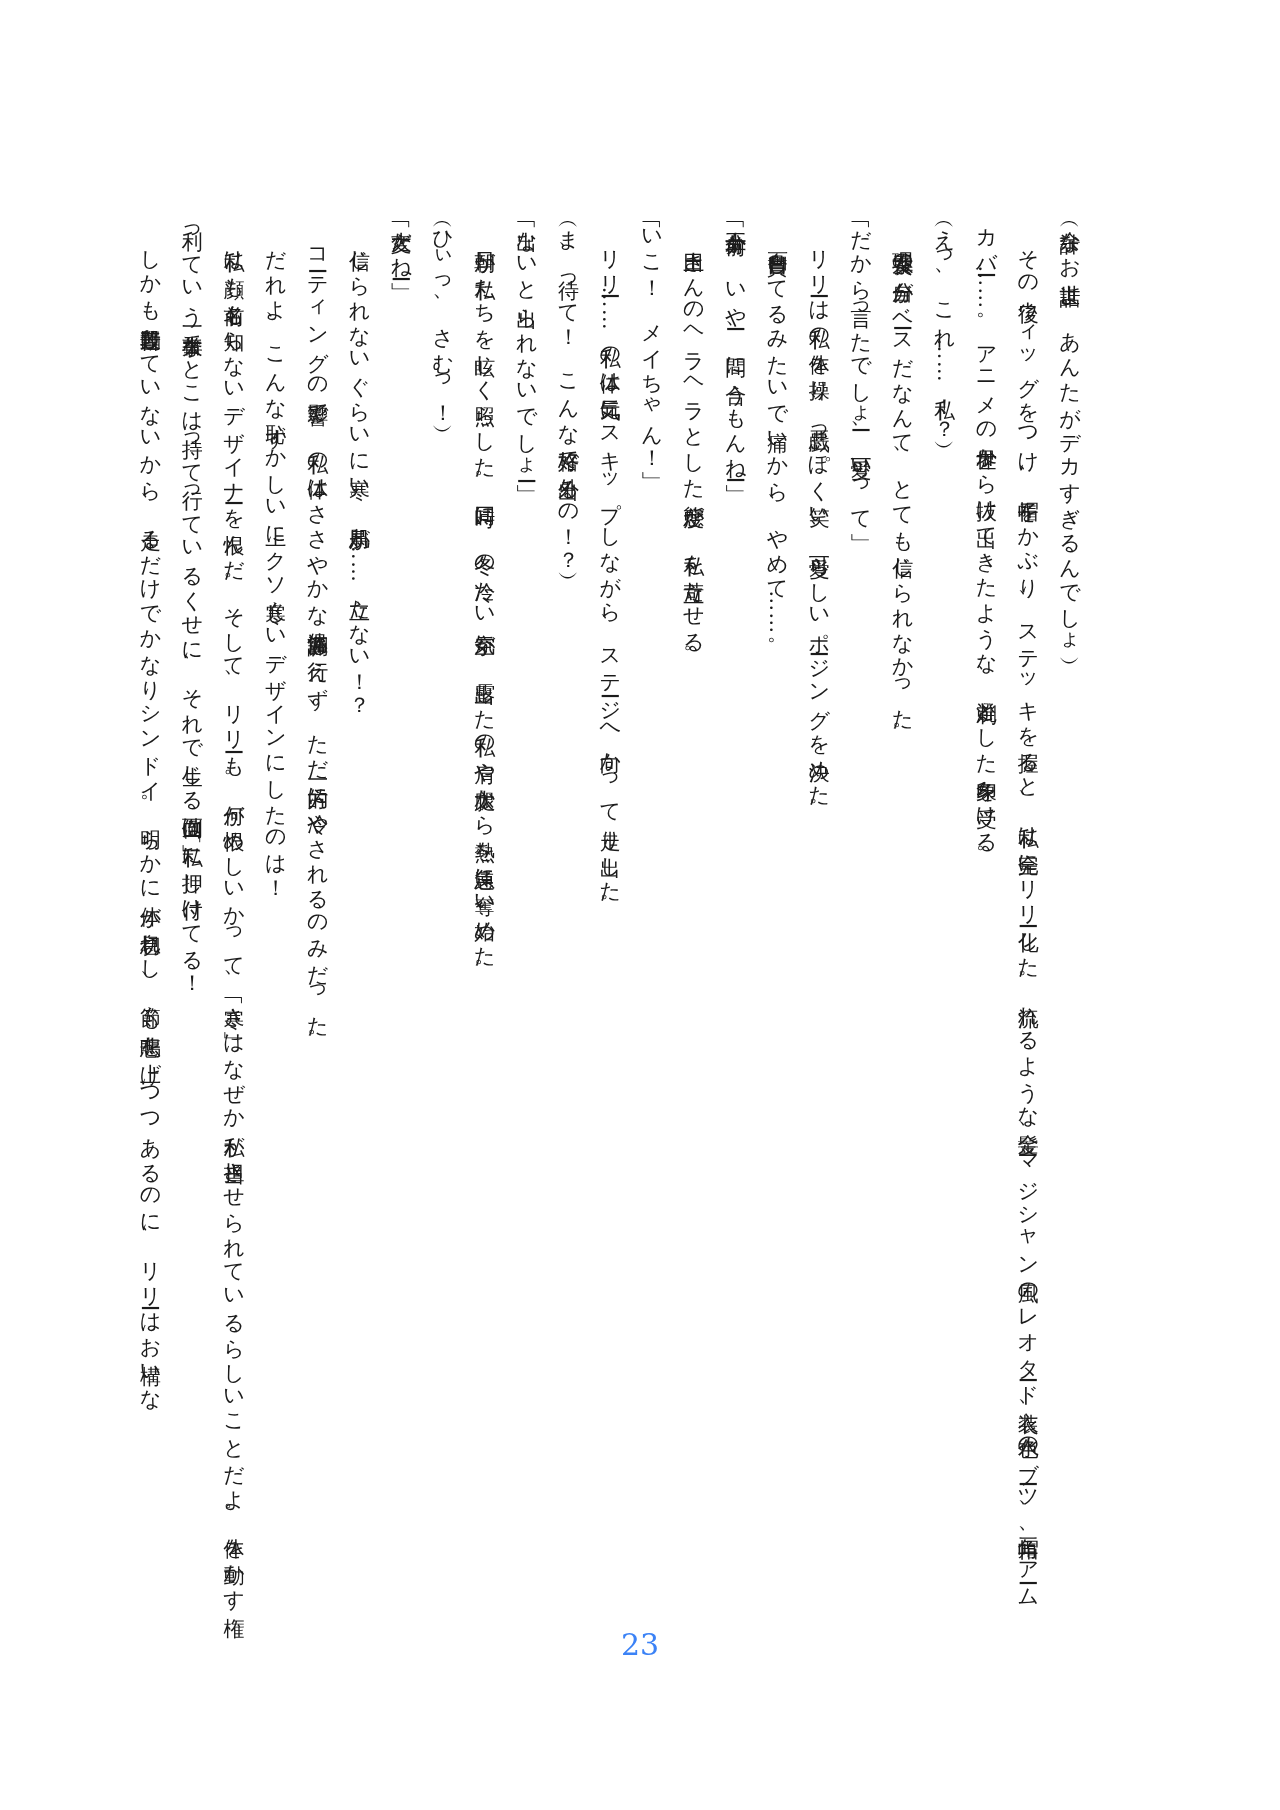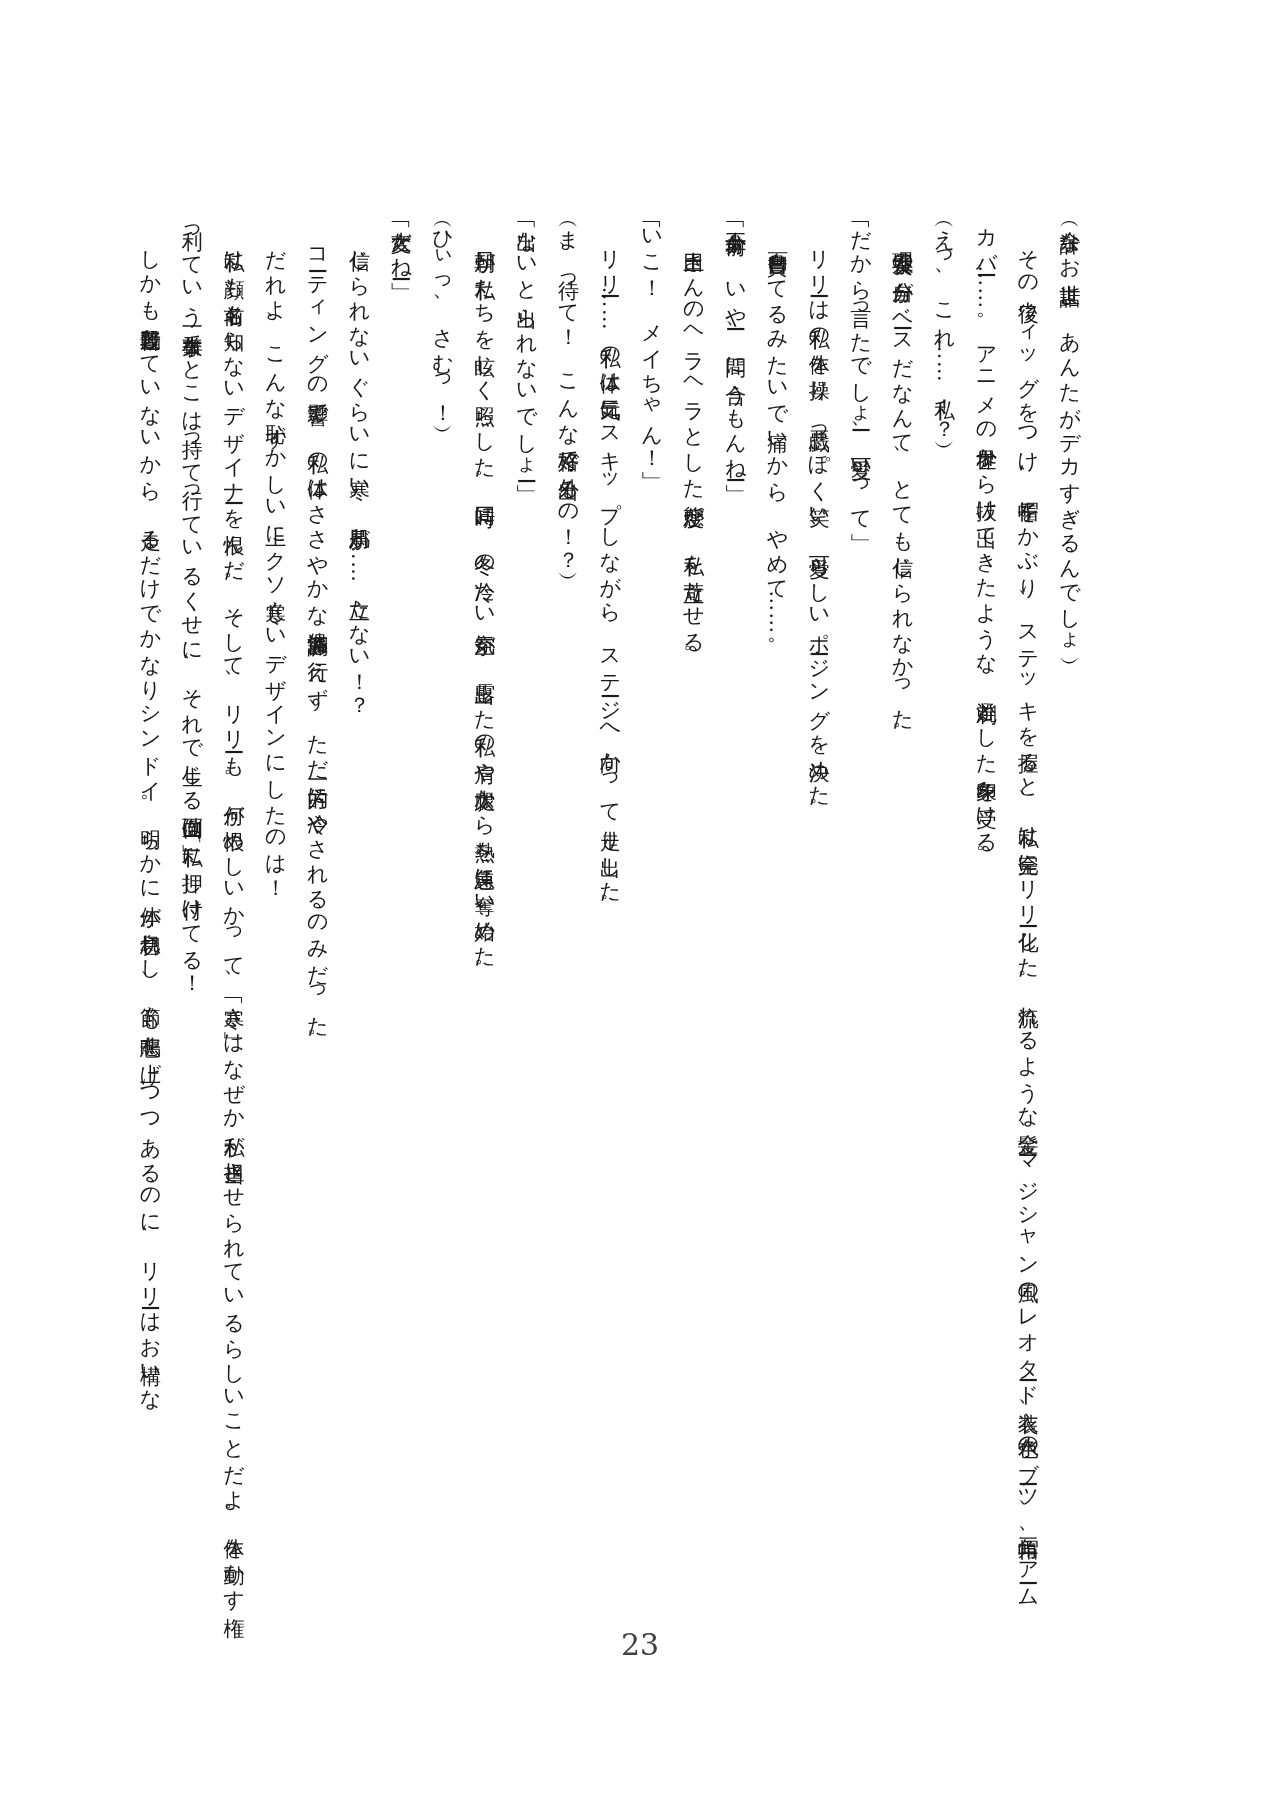--- a/index.html
+++ b/index.html
@@ -43,21 +43,21 @@
   }
   .page-number {
     position: absolute;
     top: 1630px;
     left: 0;
     width: 1280px;
     text-align: center;
     font-family: "DejaVu Serif", "Liberation Serif", serif;
     font-size: 30px;
     line-height: 1;
-    color: #404040;
+    color: #3b82f6;
   }
 </style>
 </head>
 <body>
 
 <div class="page">
   <div class="body-text">
       <p class="para">（余計なお世話よ。あんたがデカすぎるんでしょ）</p>
       <p class="para indent">その後ウィッグをつけ、帽子をかぶり、ステッキを握ると、私は完全にリリー化した。流れるような金髪、マジシャン風のレオタード衣装、水色のブーツ、三角帽、アームカバー……。アニメの世界から抜け出てきたような、溌剌とした印象を受ける。</p>
       <p class="para">（えっ、これ……私！？）</p>

